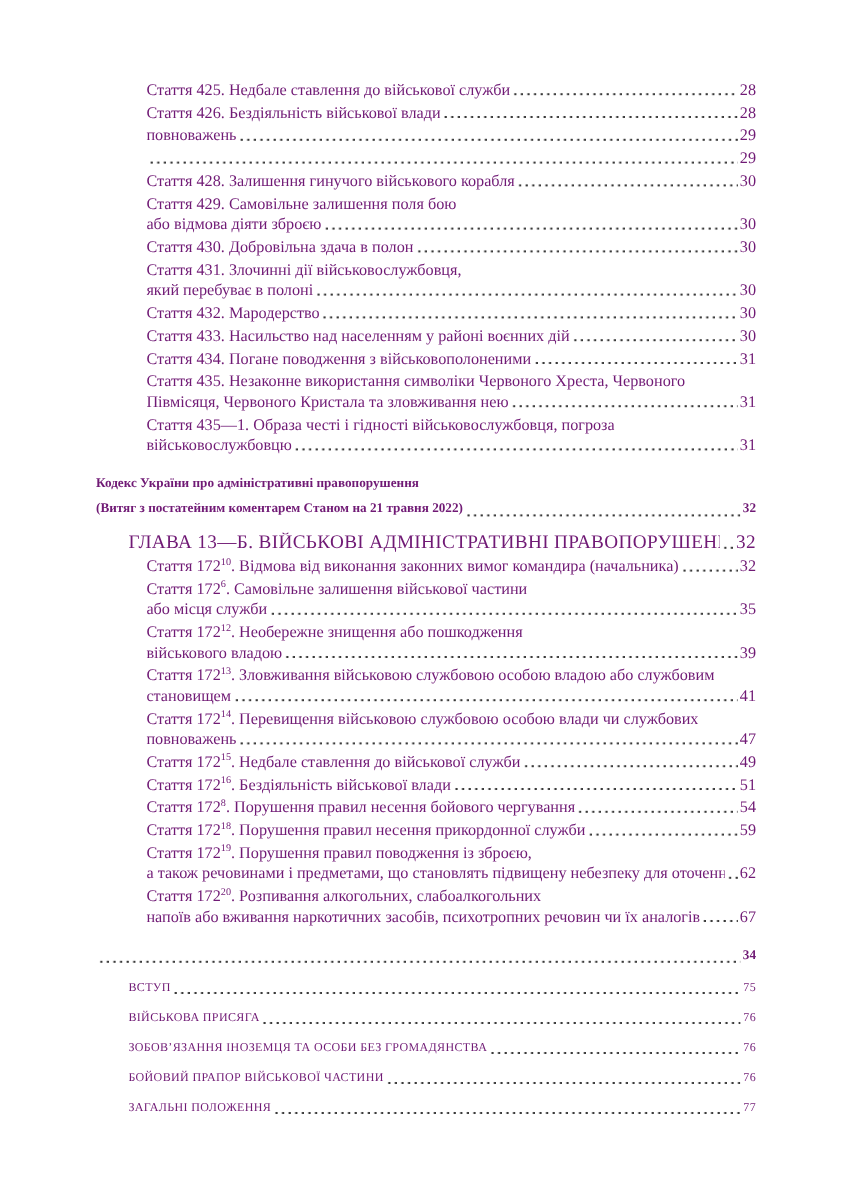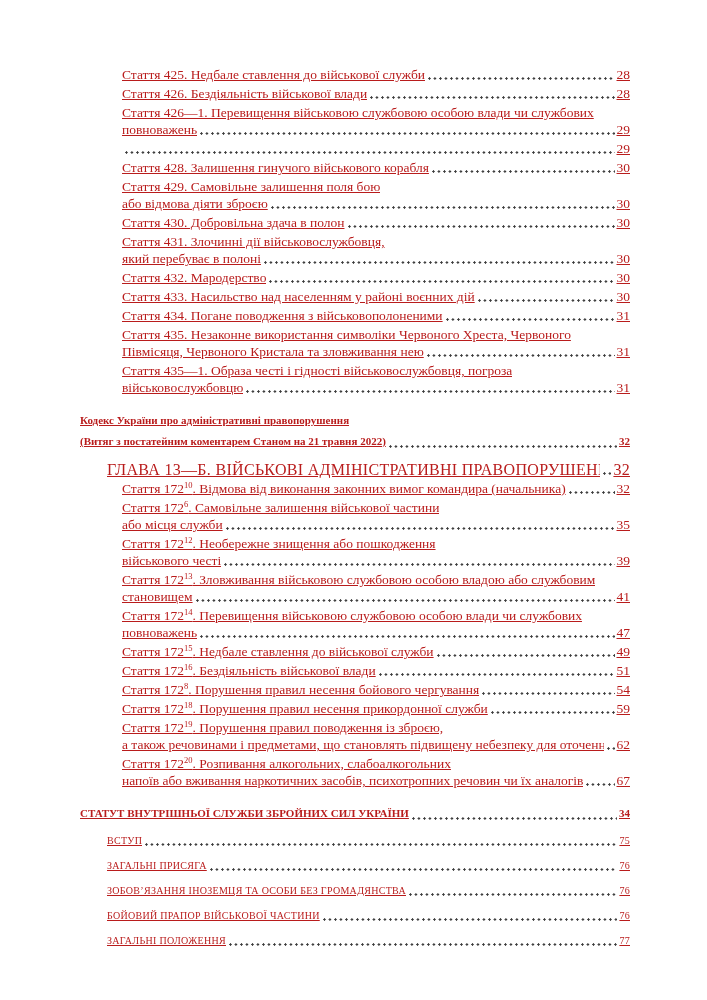--- a/index.html
+++ b/index.html
@@ -1,24 +1,23 @@
 <!DOCTYPE html>
 <html><head>
 <meta charset="utf-8">
 <style>
   * { margin:0; padding:0; box-sizing:border-box; }
   html, body { background:#ffffff; }
   .page {
     width:707px; height:1000px;
-    background:#ffffff; color:#b91c1c;
+    background:#ffffff; color:#701a75;
     font-family:"Liberation Serif", serif;
     padding:64px 77px 30px 80px;
     overflow:hidden;
     position:relative;
-    text-decoration:underline;
   }
   .toc { width:100%; }
   .entry { }
   .style-article { margin-left:42px; margin-top:2px; font-size:13.5px; line-height:17px; }
   .style-chapter { margin-left:27px; margin-top:9px; margin-bottom:2px; font-size:16px; line-height:17px; letter-spacing:0.3px; }
   .style-caps    { margin-left:27px; margin-top:8px; font-size:10px; line-height:17px; letter-spacing:0.3px; }
   .style-heading { margin-left:0; margin-top:14px; margin-bottom:5px; font-size:11px; font-weight:bold; line-height:21px; }
   .line { display:flex; align-items:baseline; white-space:nowrap; }
   .line-text { flex:0 1 auto; overflow:hidden; }
   .dots {
@@ -48,23 +47,20 @@
       </div>
       <div class="entry style-article">
         <div class="line">
           <span class="line-text">Стаття 426. Бездіяльність військової влади</span>
           <span class="dots"></span>
           <span class="pagenum">28</span>
         </div>
       </div>
       <div class="entry style-article">
         <div class="line">
-          <span class="line-text">Стаття 426—1. Перевищення військовою службовою особою влади чи службових</span>
-        </div>
-        <div class="line">
           <span class="line-text">повноважень</span>
           <span class="dots"></span>
           <span class="pagenum">29</span>
         </div>
       </div>
       <div class="entry style-article">
         <div class="line">
           <span class="dots"></span>
           <span class="pagenum">29</span>
         </div>
@@ -176,21 +172,21 @@
           <span class="line-text">або місця служби</span>
           <span class="dots"></span>
           <span class="pagenum">35</span>
         </div>
       </div>
       <div class="entry style-article">
         <div class="line">
           <span class="line-text">Стаття 172<sup>12</sup>. Необережне знищення або пошкодження</span>
         </div>
         <div class="line">
-          <span class="line-text">військового честі</span>
+          <span class="line-text">військового владою</span>
           <span class="dots"></span>
           <span class="pagenum">39</span>
         </div>
       </div>
       <div class="entry style-article">
         <div class="line">
           <span class="line-text">Стаття 172<sup>13</sup>. Зловживання військовою службовою особою владою або службовим</span>
         </div>
         <div class="line">
           <span class="line-text">становищем</span>
@@ -251,35 +247,34 @@
           <span class="line-text">Стаття 172<sup>20</sup>. Розпивання алкогольних, слабоалкогольних</span>
         </div>
         <div class="line">
           <span class="line-text">напоїв або вживання наркотичних засобів, психотропних речовин чи їх аналогів</span>
           <span class="dots"></span>
           <span class="pagenum">67</span>
         </div>
       </div>
       <div class="entry style-heading">
         <div class="line">
-          <span class="line-text">СТАТУТ ВНУТРІШНЬОЇ СЛУЖБИ ЗБРОЙНИХ СИЛ УКРАЇНИ</span>
           <span class="dots"></span>
           <span class="pagenum">34</span>
         </div>
       </div>
       <div class="entry style-caps">
         <div class="line">
           <span class="line-text">ВСТУП</span>
           <span class="dots"></span>
           <span class="pagenum">75</span>
         </div>
       </div>
       <div class="entry style-caps">
         <div class="line">
-          <span class="line-text">ЗАГАЛЬНІ ПРИСЯГА</span>
+          <span class="line-text">ВІЙСЬКОВА ПРИСЯГА</span>
           <span class="dots"></span>
           <span class="pagenum">76</span>
         </div>
       </div>
       <div class="entry style-caps">
         <div class="line">
           <span class="line-text">ЗОБОВ’ЯЗАННЯ ІНОЗЕМЦЯ ТА ОСОБИ БЕЗ ГРОМАДЯНСТВА</span>
           <span class="dots"></span>
           <span class="pagenum">76</span>
         </div>

